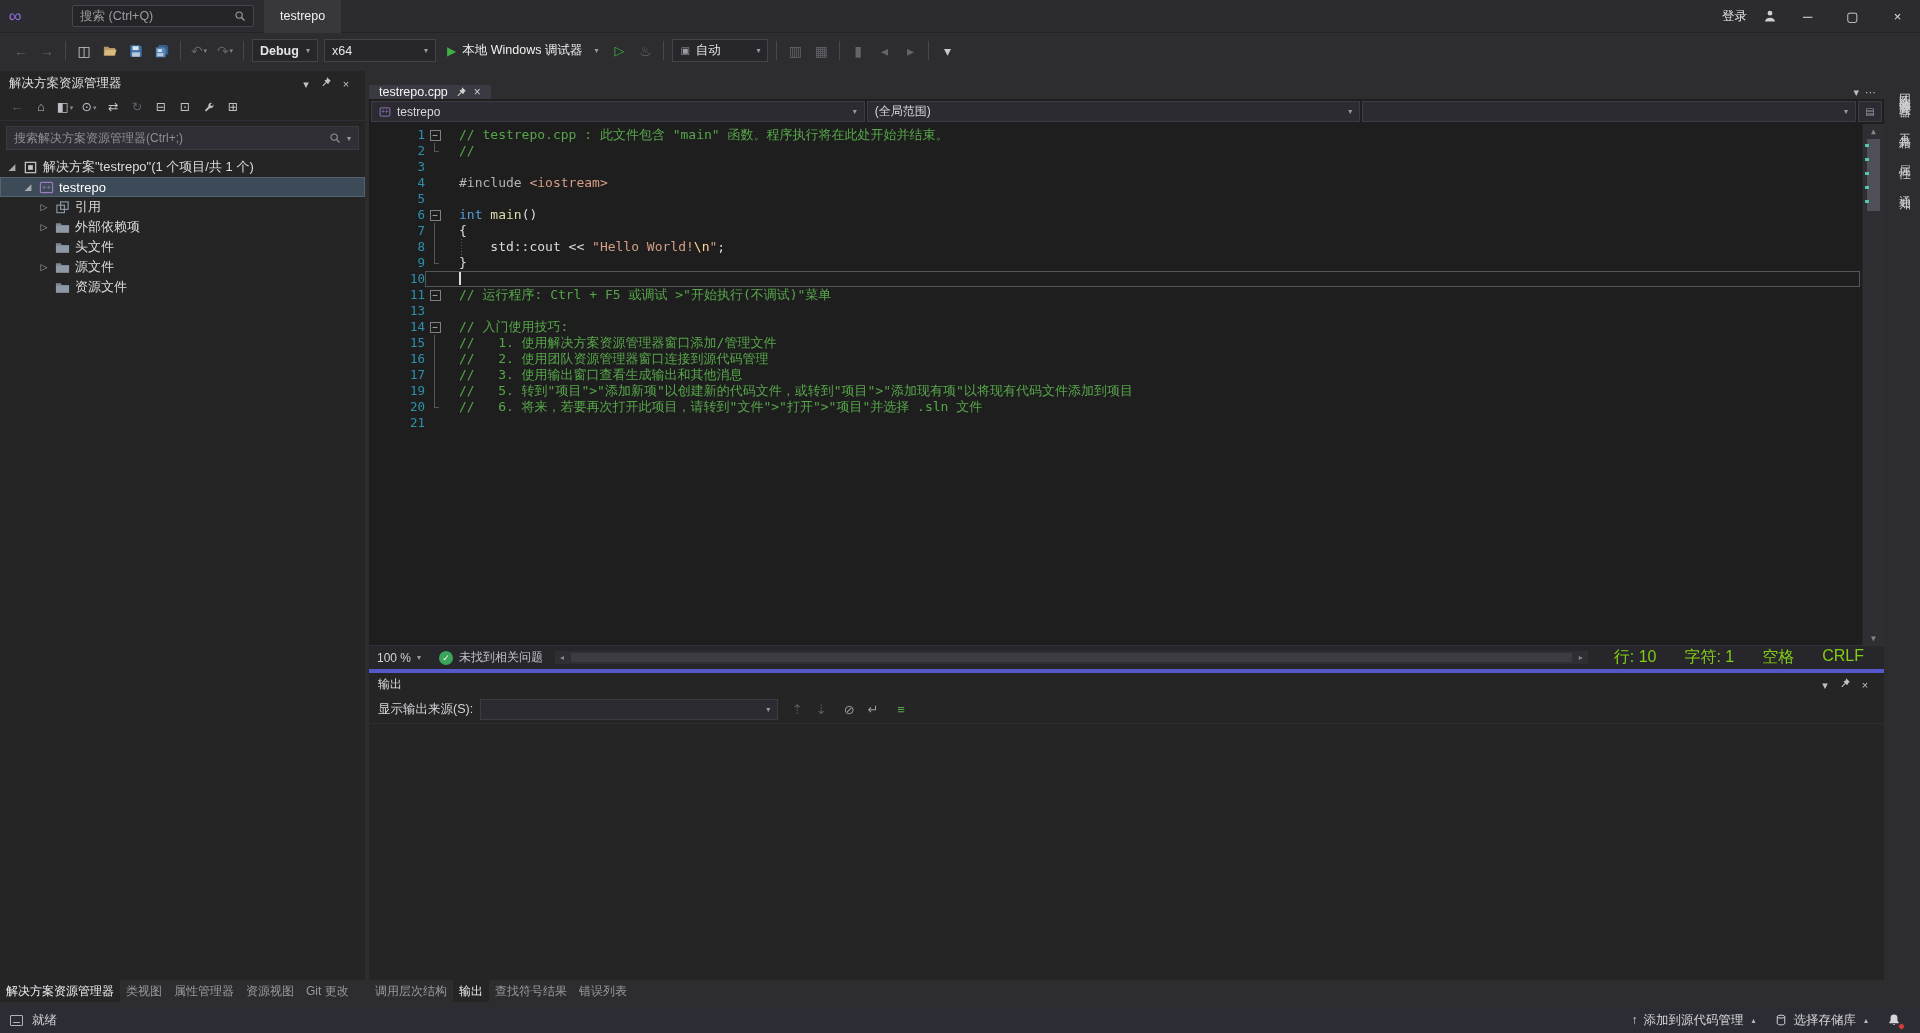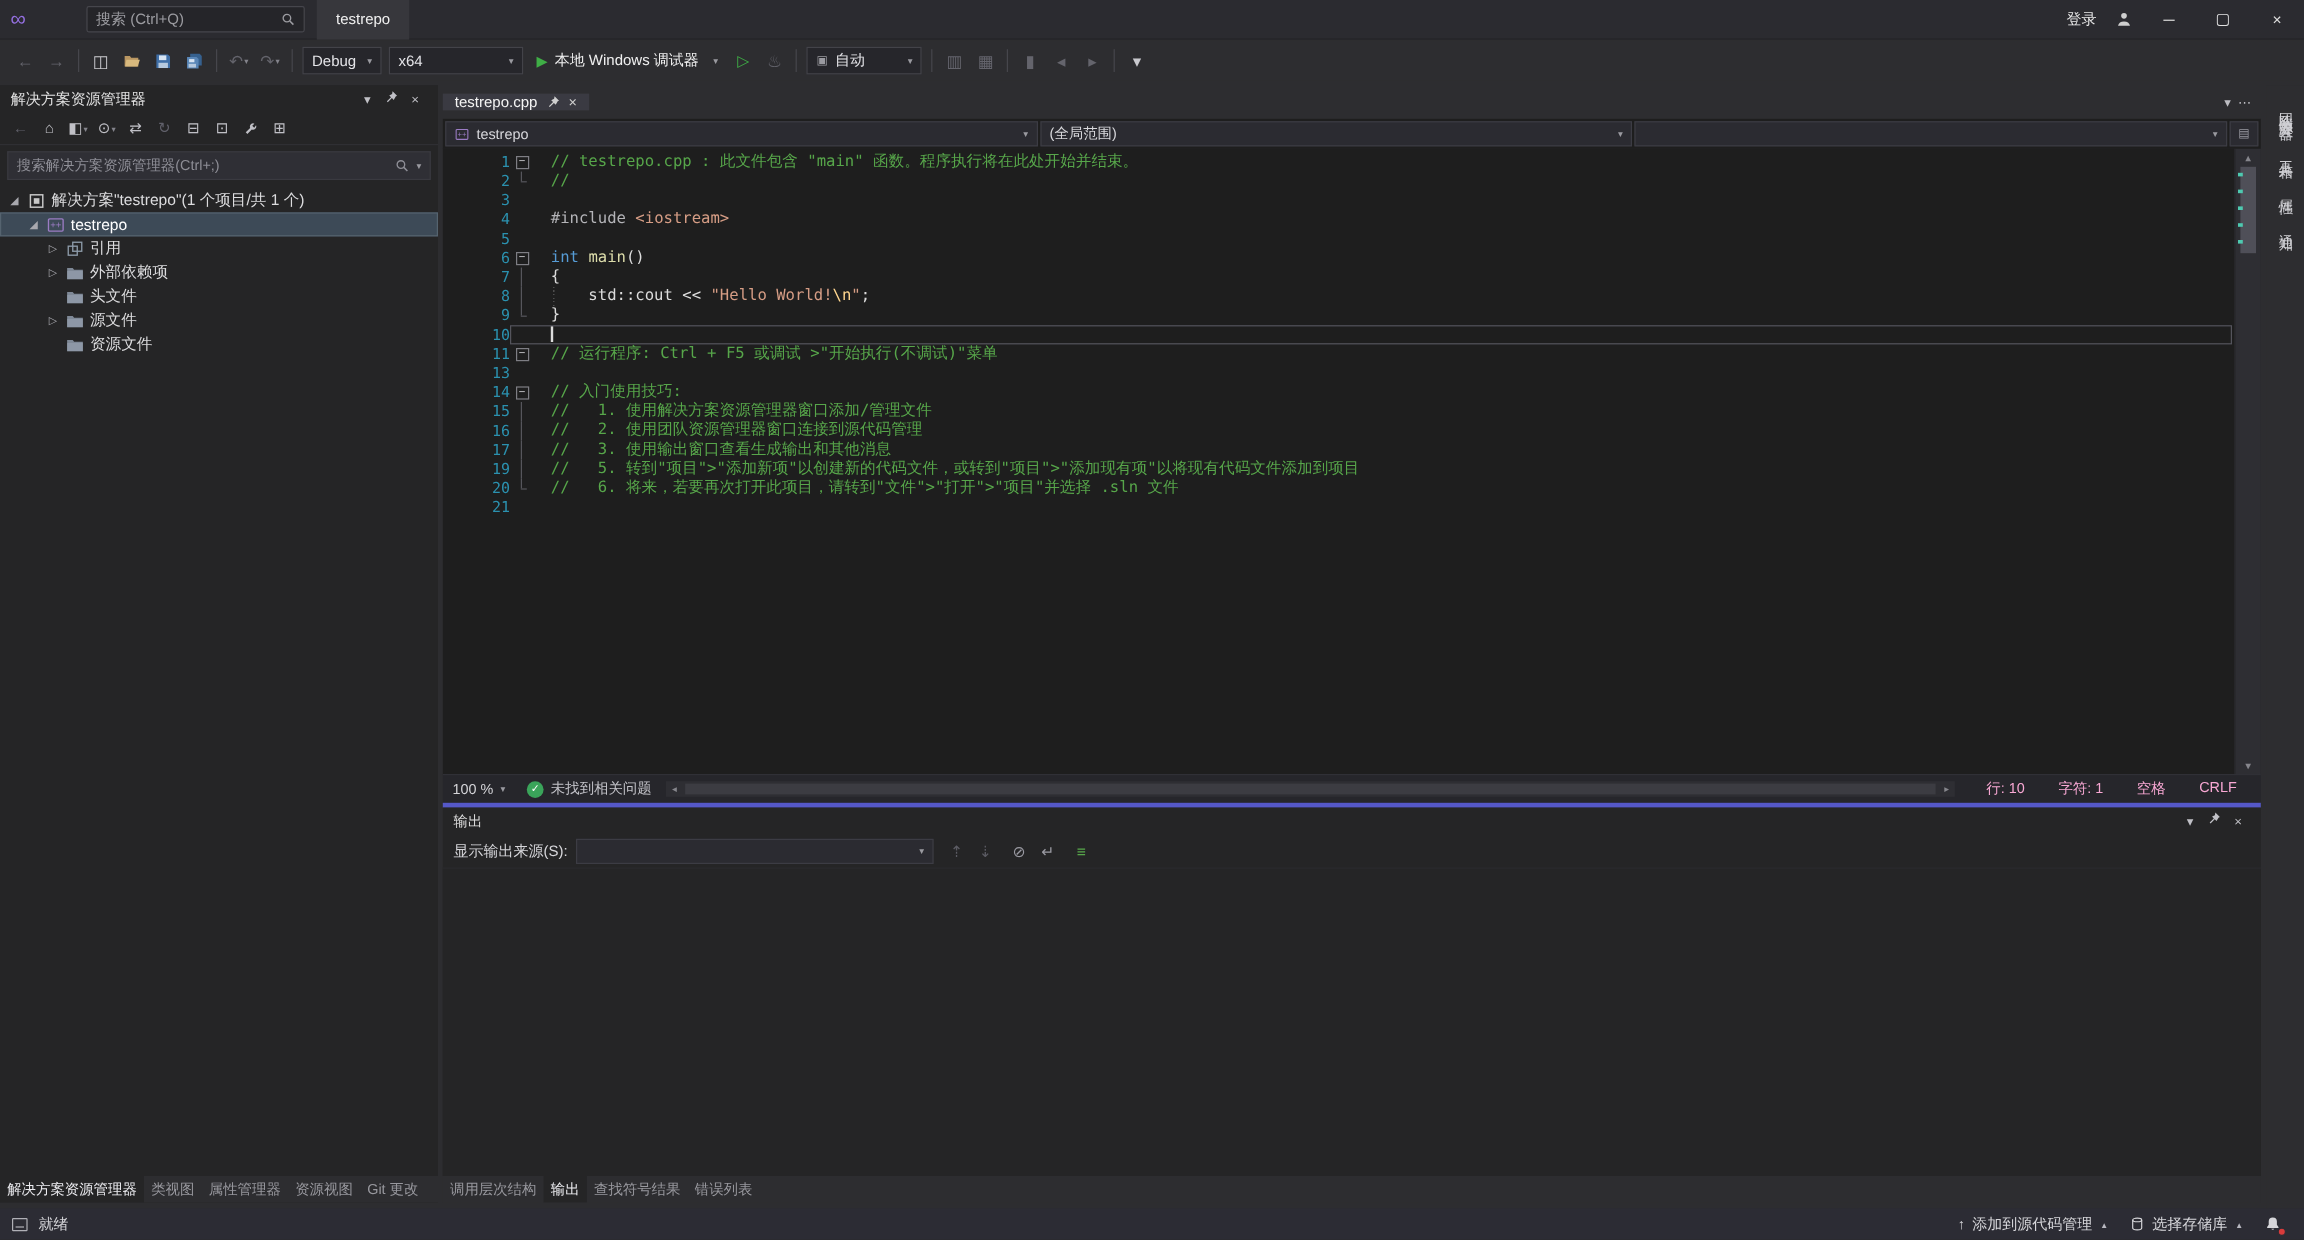--- a/index.html
+++ b/index.html
@@ -66,21 +66,21 @@
   .tree-row.selected{background:var(--sel-bg,#3d4a57);outline:1px solid var(--sel-bd,#55636f);outline-offset:-1px}
   .tree-row.selected .tree-label{color:#fff}
   .expander{width:12px;text-align:center;color:#a8a8ae;font-size:9px;flex:none}
   .tree-row .glyph svg{width:15px;height:15px}
   .wtab-row{height:22px;display:flex;background:#2d2d30;align-items:stretch}
   .wtab{padding:0 6px;display:flex;align-items:center;font-size:12px;color:#98989e;white-space:nowrap}
   .wtab.active{background:#252526;color:#ececf0}
 
   
   .editor{position:absolute;left:369px;top:71px;width:1515px;height:598px;display:flex;flex-direction:column}
-  .tabstrip{height:28px;display:flex;align-items:center}
+  .tabstrip{height:28px;display:flex;align-items:flex-end}
   .doc-tab{display:flex;align-items:center;gap:7px;padding:0 10px;background:#3a3a42;
     color:#f4f4f4;font-size:12.5px}
   .doc-tab .x{color:#d0d0d0;font-size:12px}
   .doc-tab .glyph{color:#cfcfcf}
   .ts-right{margin-left:auto;display:flex;align-items:center;gap:6px;padding-right:8px;color:#bcbcc2;font-size:11px}
   .breadcrumb{height:25px;background:#1e1e1e;display:flex;align-items:center;padding:0 1px}
   .bc-combo{flex:1;height:21px;margin:0 1px;background:#2b2b31;border:1px solid #3c3c44;
     display:flex;align-items:center;padding:0 7px;font-size:12px;color:#d8d8dc;gap:6px}
   .bc-combo .lbl{flex:1;white-space:nowrap}
   .bc-corner{width:24px;height:21px;margin:0 1px;background:#2b2b31;border:1px solid #3c3c44;
@@ -119,21 +119,21 @@
   .ebottom{height:24px;background:#26262b;border-top:1px solid #303036;display:flex;align-items:center}
   .zoom{display:flex;align-items:center;padding:0 8px;font-size:12px;color:#d4d4d8;white-space:nowrap}
   .health{display:flex;align-items:center;gap:6px;font-size:12px;color:#c2c2c8;margin-left:10px;white-space:nowrap}
   .chk{width:14px;height:14px;border-radius:50%;background:var(--check,#3aa45a);color:#fff;
     font-size:9px;display:flex;align-items:center;justify-content:center}
   .hscroll{flex:1;height:13px;margin:0 12px;background:#2e2e33;position:relative}
   .hs-arrow{position:absolute;top:0;bottom:0;width:14px;display:flex;align-items:center;
     justify-content:center;color:#86868c;font-size:8px}
   .hs-arrow.left{left:0}.hs-arrow.right{right:0}
   .hs-thumb{position:absolute;left:16px;right:16px;top:2px;bottom:2px;background:#3c3c42}
-  .estat{display:flex;font-size:12px;color:#f9a8d4;margin-right:6px}
+  .estat{display:flex;font-size:16px;color:#84cc16;margin-right:6px}
   .estat span{padding:0 14px;white-space:nowrap}
 
   .splitter{position:absolute;left:369px;top:669px;width:1515px;height:4px;background:var(--accent,#5558c8)}
 
   
   .output{position:absolute;left:369px;top:673px;width:1515px;height:307px;background:#252526;
     display:flex;flex-direction:column}
   .op-title{height:22px;display:flex;align-items:center;padding:0 9px;font-size:12px;color:#dcdcdc}
   .op-toolbar{height:29px;display:flex;align-items:center;padding:0 9px;font-size:12.5px;
     color:#d6d6da;gap:7px;border-bottom:1px solid #2c2c30}
@@ -236,21 +236,21 @@
     <span class="tb-sep"></span>
     <span class="tb-icon disabled">
       <span class="glyph">↶</span>
       <span class="mini-arrow">▾</span>
     </span>
     <span class="tb-icon disabled">
       <span class="glyph">↷</span>
       <span class="mini-arrow">▾</span>
     </span>
     <span class="tb-sep"></span>
-    <div class="tb-combo" style="width: 66px;">
+    <div class="tb-combo" style="width: 66px; font-weight: bold;">
       <span class="lbl">Debug</span>
       <span class="arrow">▾</span>
     </div>
     <div class="tb-combo" style="width: 112px;">
       <span class="lbl">x64</span>
       <span class="arrow">▾</span>
     </div>
     <div class="tb-run">
       <span class="play">▶</span>
       <span>本地 Windows 调试器</span>

